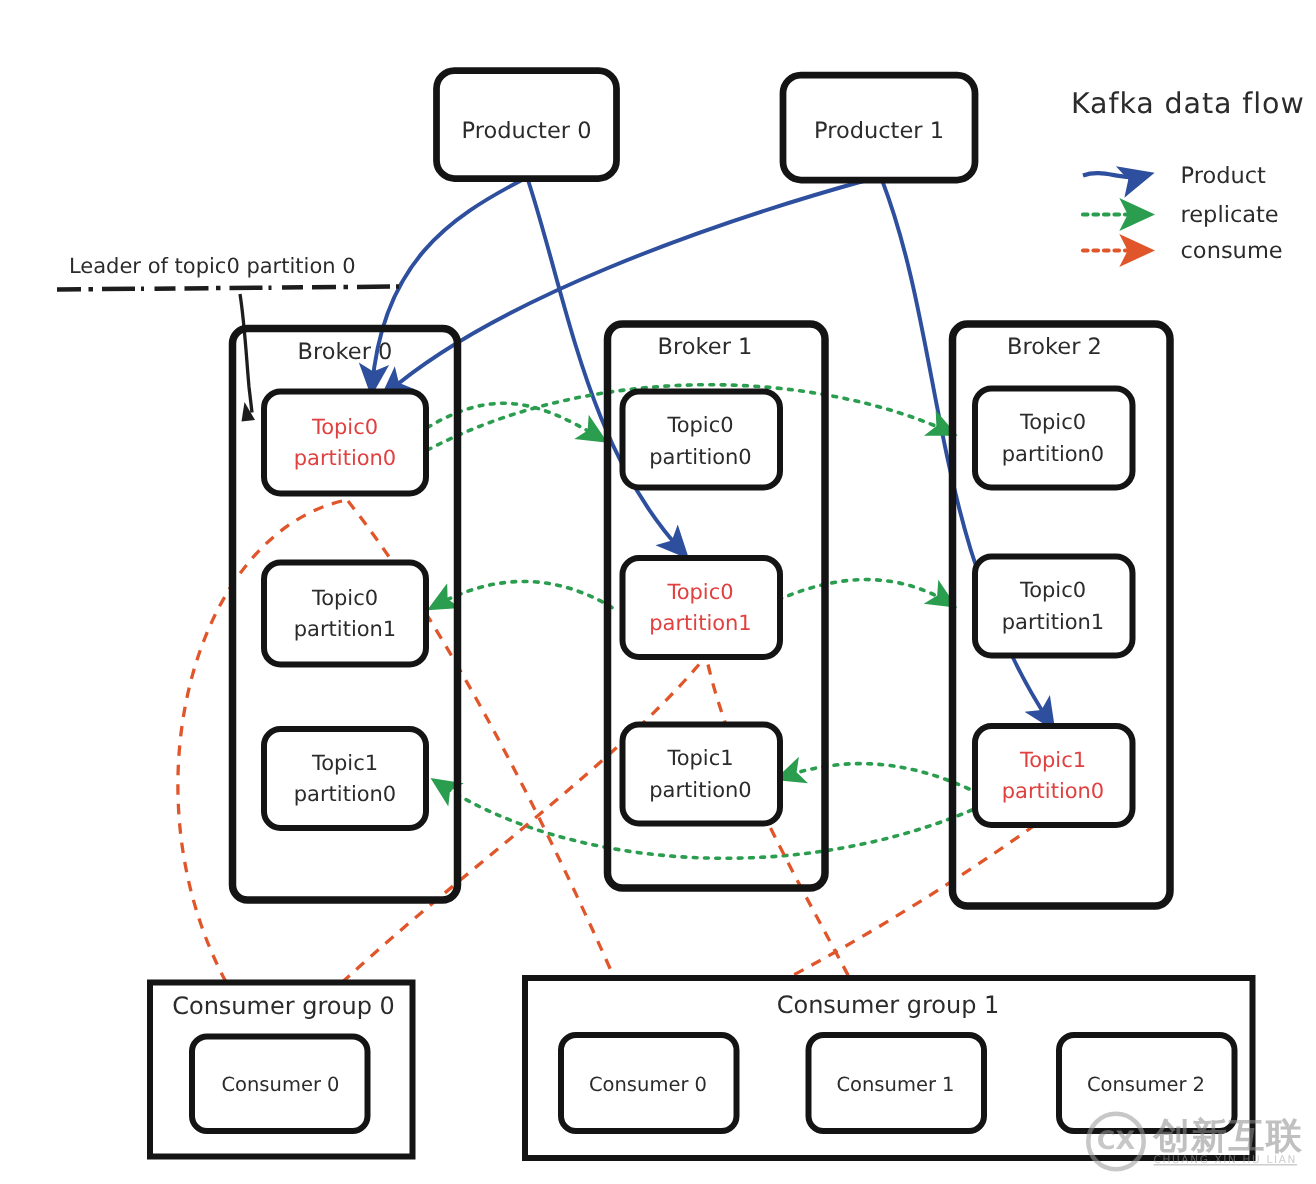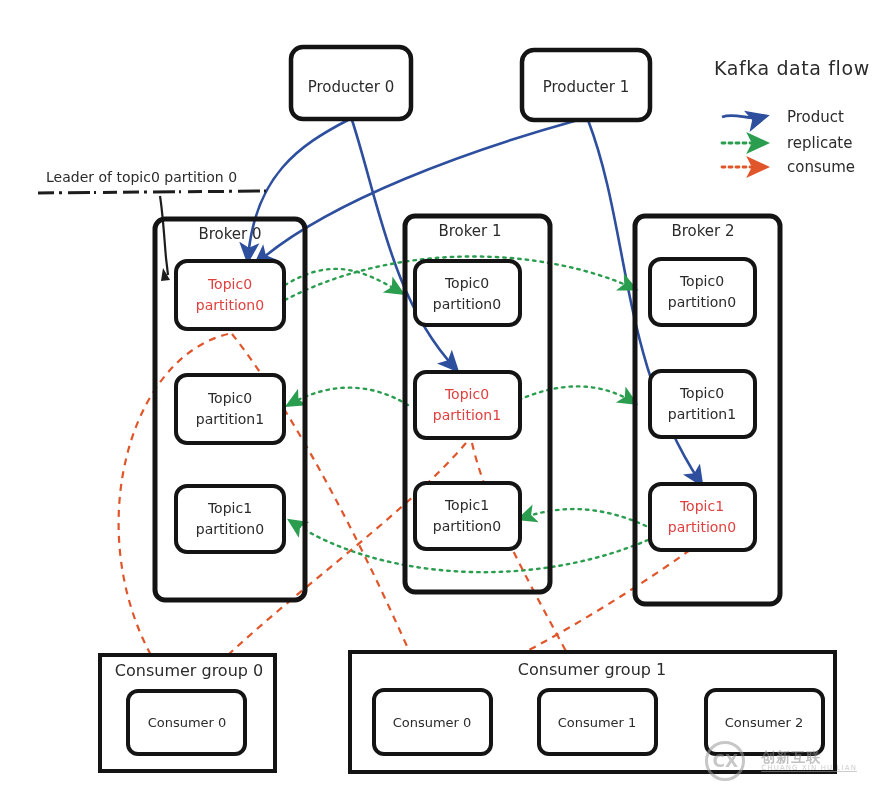--- a/index.html
+++ b/index.html
@@ -33,42 +33,42 @@
     letter-spacing: 0.6px;
   }
   .legend-label { font-size: 15px; }
   .broker-label { font-size: 15px; }
   .part-label { font-size: 14px; }
   .group-label { font-size: 16px; }
   .consumer-label { font-size: 13px; }
   .leader-note { font-size: 14px; }
   .wm {
     position: absolute;
-    right: 20px;
+    right: 8px;
     bottom: 8px;
     display: flex;
     align-items: center;
-    gap: 16px;
+    gap: 5px;
     opacity: 0.55;
   }
   .wm-mark {
     width: 34px; height: 34px;
     border-radius: 50%;
     border: 3px solid #9a9a9a;
     color: #9a9a9a;
     font-size: 17px;
     font-weight: bold;
     display: flex;
     align-items: center;
     justify-content: center;
     font-family: "DejaVu Sans", sans-serif;
   }
   .wm-txt { line-height: 1.05; }
   .wm-cn {
-    font-size: 14px;
+    font-size: 24px;
     color: #8d8d8d;
     font-weight: bold;
     letter-spacing: 1px;
   }
   .wm-py {
     font-size: 7px;
     color: #a5a5a5;
     letter-spacing: 1.1px;
     text-decoration: underline;
   }

